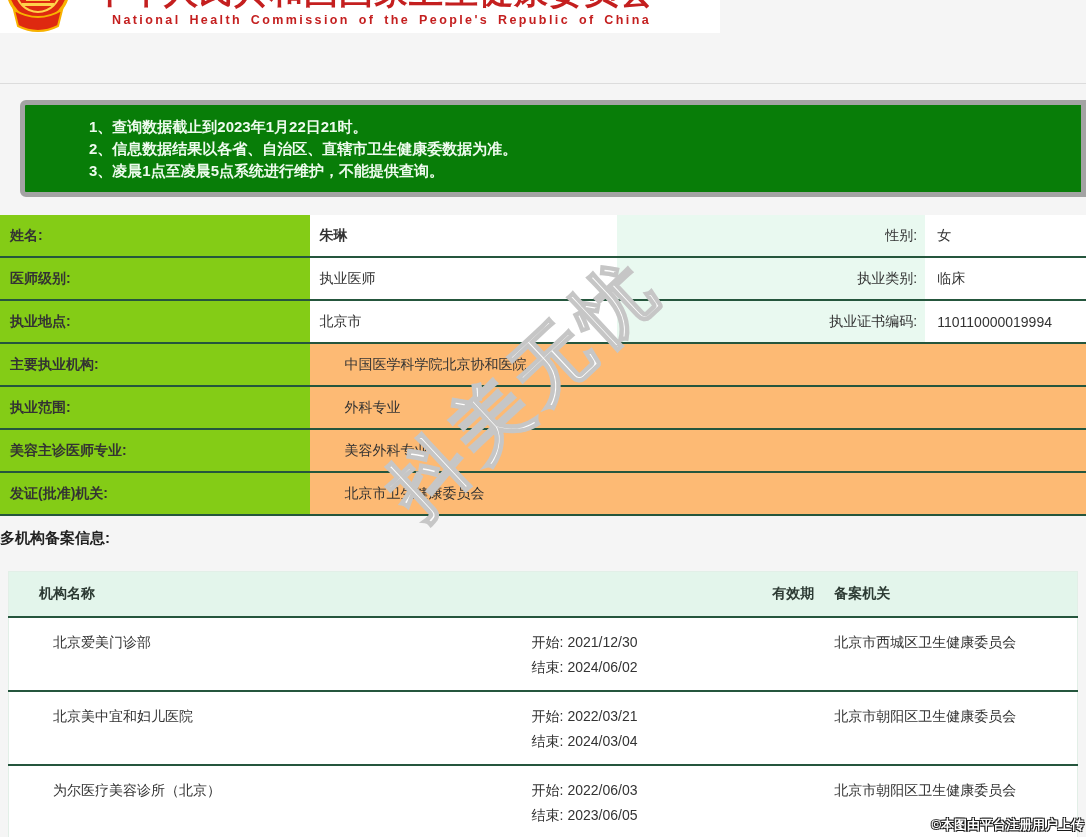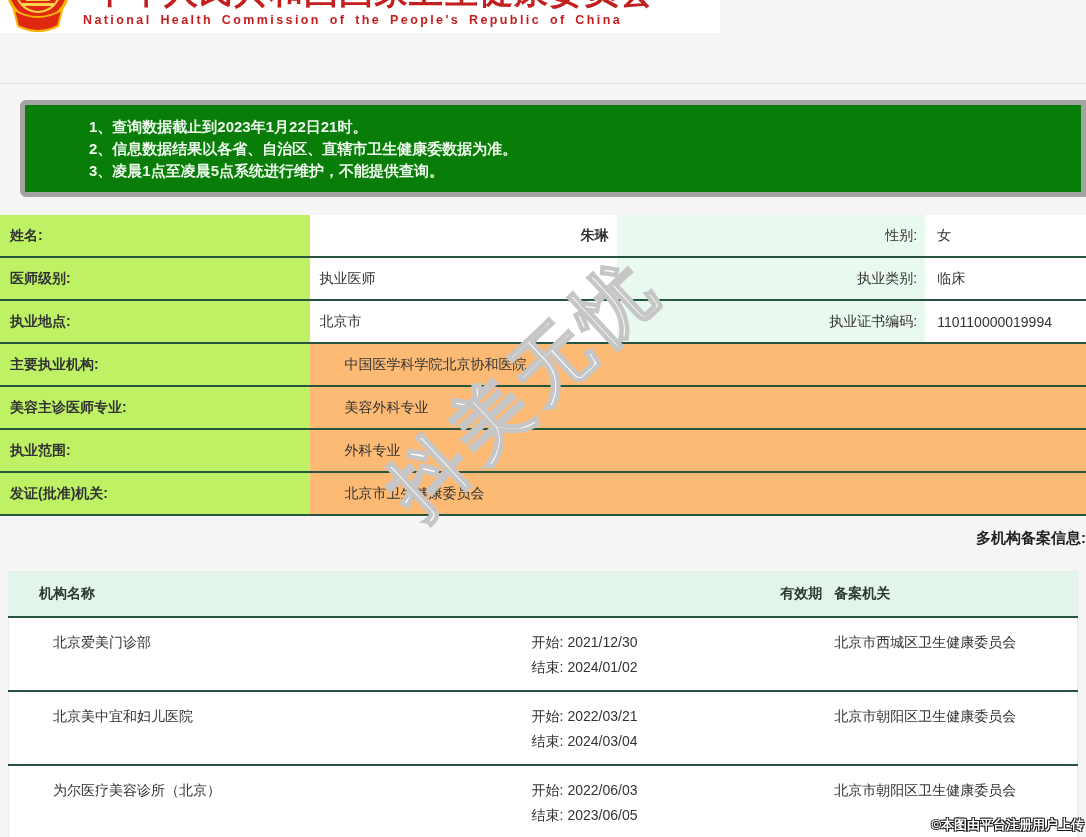--- a/index.html
+++ b/index.html
@@ -12,53 +12,53 @@
   
   .header-bar{
     position:relative;width:720px;height:33px;background:#ffffff;overflow:hidden;
   }
   .emblem{position:absolute;left:6px;top:-46px;width:64px;height:78px;}
   .big-title{
     position:absolute;left:94px;top:-26px;font-size:34px;line-height:34px;
     font-weight:bold;color:#c41f1f;letter-spacing:1px;white-space:nowrap;
   }
   .en-title{
-    position:absolute;left:83px;top:13px;font-size:12.5px;font-weight:bold;
+    position:absolute;left:112px;top:13px;font-size:12.5px;font-weight:bold;
     color:#c41f1f;letter-spacing:2.4px;word-spacing:3px;white-space:nowrap;
   }
   .top-divider{
     margin-top:50px;height:0;border:none;border-top:1px solid #dcdcdc;width:100%;
   }
   
   .notice{
     margin:16px 0 0 20px;background:#087d08;border:5px solid #a3a3a3;
     border-radius:6px 0 0 6px;
     padding:11px 0 10px 64px;color:#eefbee;font-size:15px;line-height:22px;
     font-weight:bold;
   }
   
   table{border-collapse:collapse;}
   .info-table{width:100%;margin-top:18px;font-size:14px;background:#f5f5f5;}
   .info-table td{height:41px;border-bottom:2px solid #25563d;padding:0 8px 0 10px;}
-  .info-table td.lbl{background:#bef264;font-weight:bold;width:28.5%;}
+  .info-table td.lbl{background:#84cc16;font-weight:bold;width:28.5%;}
   .info-table td.lbl2{background:#e9f9f0;font-weight:normal;width:28.4%;text-align:right;}
   .info-table td.val{background:#ffffff;width:28.3%;}
   .info-table td.val2{background:#ffffff;width:14.8%;padding-left:12px;}
   .info-table td.valspan{background:#fdba74;padding-left:35px;}
-  .bold{font-weight:bold;text-align:right;}
+  .bold{font-weight:bold;}
   
-  .section-title{margin-top:13px;text-align:right;font-size:15px;font-weight:bold;color:#222;}
+  .section-title{margin-top:13px;text-align:left;font-size:15px;font-weight:bold;color:#222;}
   
   .inst-table{
     width:calc(100% - 16px);margin:23px 8px 0 8px;background:#ffffff;
     font-size:14px;border:1px solid #e2efe7;
   }
   .inst-table th{
     background:#e3f5eb;height:44px;text-align:left;font-weight:bold;color:#2c3a33;
-    border-bottom:2px solid #25563d;padding:0 4px;
+    border-bottom:2px solid #25563d;padding:0 12px;
   }
   .inst-table th.c1{width:48%;padding-left:30px;}
   .inst-table th.c2{width:28.5%;padding-left:10px;text-align:right;}
   .inst-table th.c3{width:23.5%;padding-left:8px;}
   .inst-table td{
     border-bottom:2px solid #25563d;vertical-align:top;padding:12px 8px 10px 8px;
     line-height:25px;background:#ffffff;
   }
   .inst-table td.c1{padding-left:44px;}
   .inst-table td.c2{padding-left:10px;}
@@ -119,26 +119,26 @@
     <td class="lbl">执业地点:</td>
     <td class="val">北京市</td>
     <td class="lbl2">执业证书编码:</td>
     <td class="val2">110110000019994</td>
   </tr>
   <tr>
     <td class="lbl">主要执业机构:</td>
     <td class="valspan" colspan="3">中国医学科学院北京协和医院</td>
   </tr>
   <tr>
+    <td class="lbl">执业范围:</td>
+    <td class="valspan" colspan="3">外科专业</td>
+  </tr>
+  <tr>
     <td class="lbl">美容主诊医师专业:</td>
     <td class="valspan" colspan="3">美容外科专业</td>
-  </tr>
-  <tr>
-    <td class="lbl">执业范围:</td>
-    <td class="valspan" colspan="3">外科专业</td>
   </tr>
   <tr>
     <td class="lbl">发证(批准)机关:</td>
     <td class="valspan" colspan="3">北京市卫生健康委员会</td>
   </tr>
 </tbody>
   </table>
 
 <div class="section-title">多机构备案信息:</div>
 
@@ -146,21 +146,21 @@
   <tbody>
       <tr>
     <th class="c1">机构名称</th>
     <th class="c2">有效期</th>
     <th class="c3">备案机关</th>
   </tr>
   <tr>
     <td class="c1">北京爱美门诊部</td>
     <td class="c2">
       <div>开始: 2021/12/30</div>
-      <div>结束: 2024/01/02</div>
+      <div>结束: 2024/06/02</div>
     </td>
     <td class="c3">北京市西城区卫生健康委员会</td>
   </tr>
   <tr>
     <td class="c1">北京美中宜和妇儿医院</td>
     <td class="c2">
       <div>开始: 2022/03/21</div>
       <div>结束: 2024/03/04</div>
     </td>
     <td class="c3">北京市朝阳区卫生健康委员会</td>

